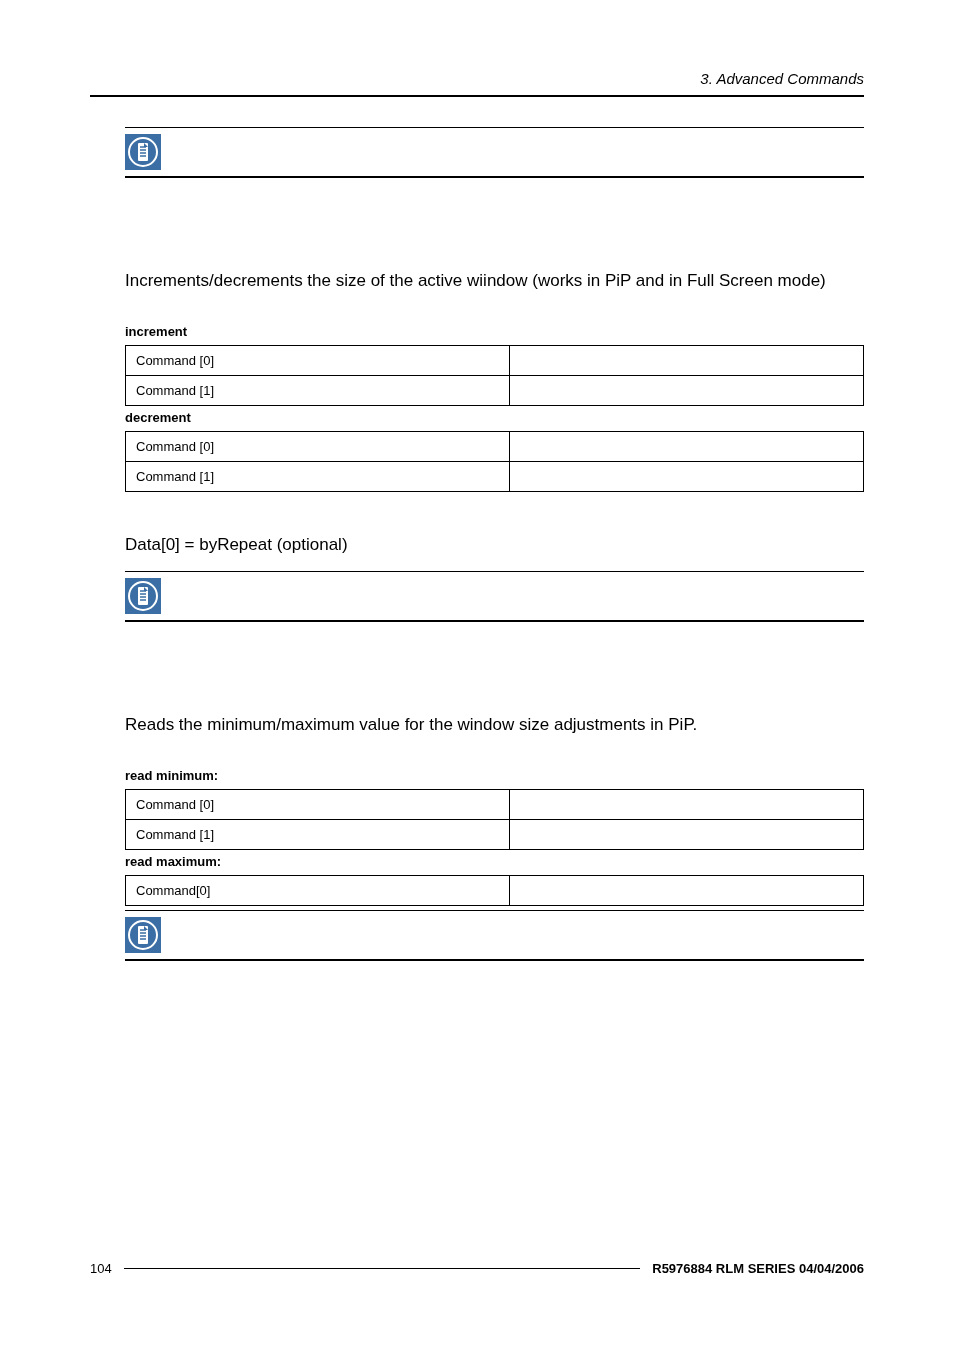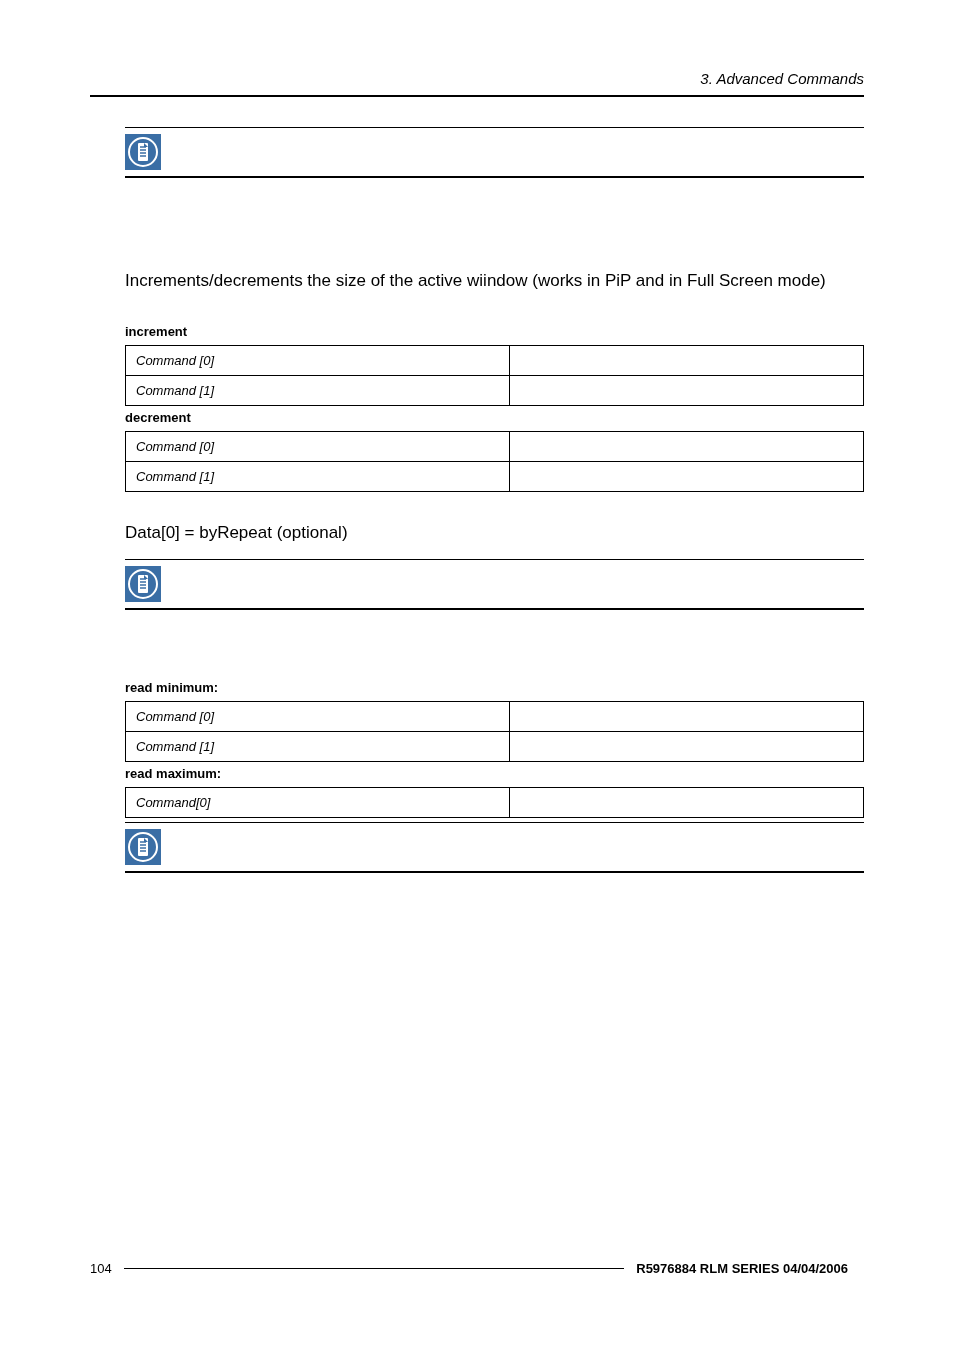--- a/index.html
+++ b/index.html
@@ -62,34 +62,33 @@
     width: 100%;
     border-collapse: collapse;
     margin-bottom: 4px;
   }
   table.cmd td {
     border: 1px solid #000;
     padding: 6px 10px;
     font-size: 13px;
     height: 30px;
     vertical-align: middle;
-    font-style: italic;
   }
   table.cmd td:first-child {
     width: 52%;
   }
   .data-lines p {
     font-size: 13px;
     line-height: 2.0;
   }
   .footer {
     position: absolute;
     bottom: 75px;
     left: 90px;
-    right: 106px;
+    right: 90px;
   }
   .footer-line {
     display: flex;
     align-items: center;
     font-size: 13px;
   }
   .footer-num {
     padding-right: 12px;
   }
   .footer-rule {
@@ -151,39 +150,40 @@
         <td>Command [0]</td>
         <td></td>
       </tr>
       <tr>
         <td>Command [1]</td>
         <td></td>
       </tr>
     </tbody>
       </table>
 
-    <p class="para" style="margin-top:28px; margin-bottom:14px;">Data[0] = byRepeat (optional)</p>
+    <p class="para" style="margin-top:40px; margin-bottom:14px;">Data[0] = byRepeat (optional)</p>
 
     <div class="note-block">
       <hr class="thin-rule">
       <svg class="note-icon" viewBox="0 0 36 36">
         <rect x="0" y="0" width="36" height="36" fill="#3a6ea5"></rect>
         <circle cx="18" cy="18" r="14" fill="none" stroke="#fff" stroke-width="2"></circle>
         <rect x="13" y="9" width="10" height="18" fill="#fff" rx="1"></rect>
         <line x1="15" y1="13" x2="21" y2="13" stroke="#3a6ea5" stroke-width="1.5"></line>
         <line x1="15" y1="16" x2="21" y2="16" stroke="#3a6ea5" stroke-width="1.5"></line>
         <line x1="15" y1="19" x2="21" y2="19" stroke="#3a6ea5" stroke-width="1.5"></line>
         <line x1="15" y1="22" x2="21" y2="22" stroke="#3a6ea5" stroke-width="1.5"></line>
         <path d="M19 9 L23 13 L19 13 Z" fill="#3a6ea5"></path>
       </svg>
       <hr class="thick-rule">
     </div>
 
     <div class="section-gap"></div>
 
+    <p class="para">Reads the minimum/maximum value for the window size adjustments in PiP.</p>
 
     <p class="label">read minimum:</p>
     <table class="cmd">
       <tbody>
           <tr>
         <td>Command [0]</td>
         <td></td>
       </tr>
       <tr>
         <td>Command [1]</td>

